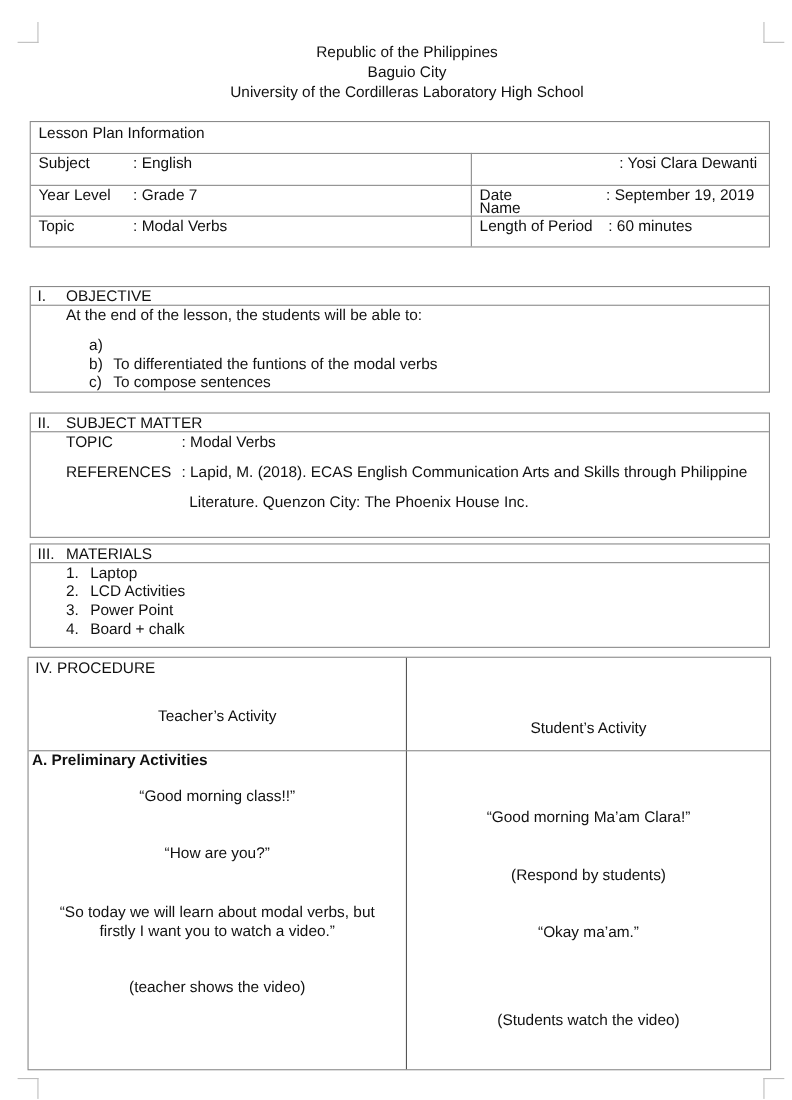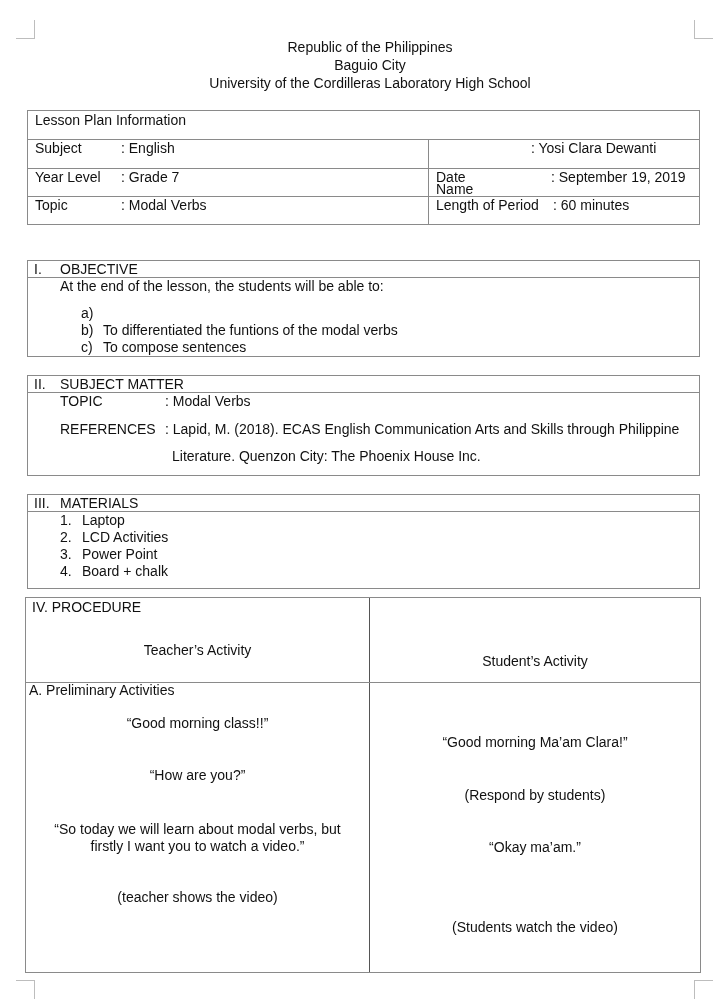--- a/index.html
+++ b/index.html
@@ -47,21 +47,21 @@
 
 <div class="box info">
   <div class="row" style="top:0;height:28px;">
     <span class="lbl" style="left:7px;top:1px;">Lesson Plan Information</span>
   </div>
   <div class="row" style="top:28px;height:29px;">
     <div class="cell" style="left:0;width:400px;border-right:1px solid #8a8a8a;"></div>
     <span class="lbl" style="left:7px;top:1px;">Subject</span>
     <span class="lbl" style="left:93px;top:1px;">: English</span>
     <span class="lbl" style="left:408px;top:1px;margin-top:41px;">Name</span>
-    <span class="lbl" style="left:503px;top:1px;text-align:right;">: Yosi Clara Dewanti</span>
+    <span class="lbl" style="left:535px;top:1px;text-align:right;">: Yosi Clara Dewanti</span>
   </div>
   <div class="row" style="top:57px;height:28px;">
     <div class="cell" style="left:0;width:400px;border-right:1px solid #8a8a8a;"></div>
     <span class="lbl" style="left:7px;top:1px;">Year Level</span>
     <span class="lbl" style="left:93px;top:1px;">: Grade 7</span>
     <span class="lbl" style="left:408px;top:1px;">Date</span>
     <span class="lbl" style="left:523px;top:1px;">: September 19, 2019</span>
   </div>
   <div class="row" style="top:85px;height:28px;">
     <div class="cell" style="left:0;width:400px;border-right:1px solid #8a8a8a;"></div>
@@ -78,21 +78,21 @@
     <span class="txt">OBJECTIVE</span>
   </div>
   <span class="abs" style="left:32px;top:17px;">At the end of the lesson, the students will be able to:</span>
   <span class="abs" style="left:53px;top:44px;">a)</span>
   <span class="abs" style="left:53px;top:61px;">b)</span>
   <span class="abs" style="left:75px;top:61px;">To differentiated the funtions of the modal verbs</span>
   <span class="abs" style="left:53px;top:78px;">c)</span>
   <span class="abs" style="left:75px;top:78px;">To compose sentences</span>
 </div>
 
-<div class="box" style="top:375px;height:101px;">
+<div class="box" style="top:375px;height:114px;">
   <div class="sec-title">
     <span class="num">II.</span>
     <span class="txt">SUBJECT MATTER</span>
   </div>
   <span class="abs" style="left:32px;top:17px;">TOPIC</span>
   <span class="abs" style="left:137px;top:17px;">: Modal Verbs</span>
   <span class="abs" style="left:32px;top:45px;">REFERENCES</span>
   <span class="abs" style="left:137px;top:45px;">: Lapid, M. (2018). ECAS English Communication Arts and Skills through Philippine</span>
   <span class="abs" style="left:144px;top:72px;">Literature. Quenzon City: The Phoenix House Inc.</span>
 </div>
@@ -111,21 +111,21 @@
   <span class="abs" style="left:32px;top:68px;">4.</span>
   <span class="abs" style="left:54px;top:68px;">Board + chalk</span>
 </div>
 
 <div class="proc">
   <div class="vline"></div>
   <div class="hline"></div>
   <span class="abs" style="left:6px;top:1px;">IV.  PROCEDURE</span>
   <div class="ctr" style="left:0;width:343px;top:44px;">Teacher’s Activity</div>
   <div class="ctr" style="left:344px;width:330px;top:55px;">Student’s Activity</div>
-  <span class="abs" style="left:3px;top:84px;">A.  Preliminary  Activities</span>
+  <span class="abs" style="left:3px;top:84px;font-weight:bold;">A.  Preliminary  Activities</span>
 
   <div class="ctr" style="left:0;width:343px;top:117px;">“Good morning class!!”</div>
   <div class="ctr" style="left:0;width:343px;top:169px;">“How are you?”</div>
   <div class="ctr" style="left:0;width:343px;top:223px;">“So today we will learn about modal verbs, but</div>
   <div class="ctr" style="left:0;width:343px;top:240px;">firstly I want you to watch a video.”</div>
   <div class="ctr" style="left:0;width:343px;top:291px;">(teacher shows the video)</div>
 
   <div class="ctr" style="left:344px;width:330px;top:136px;">“Good morning Ma’am Clara!”</div>
   <div class="ctr" style="left:344px;width:330px;top:189px;">(Respond by students)</div>
   <div class="ctr" style="left:344px;width:330px;top:241px;">“Okay ma’am.”</div>

